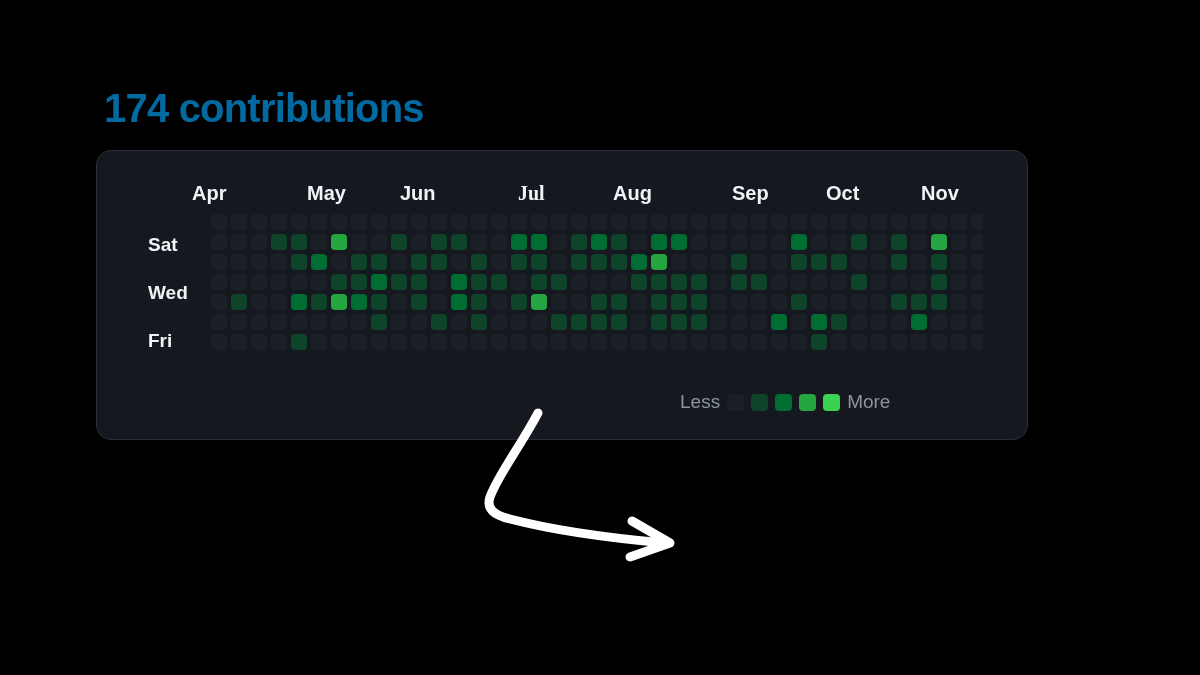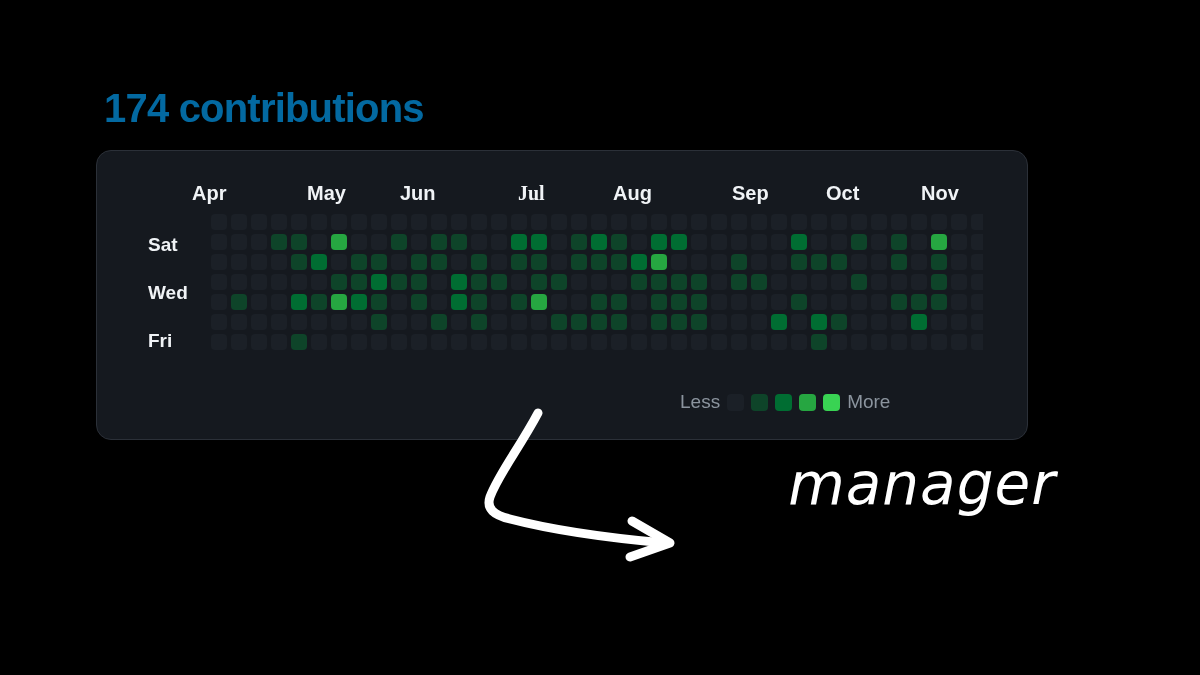--- a/index.html
+++ b/index.html
@@ -473,16 +473,15 @@
     <span class="legend-text">More</span>
   </div>
 
   <svg id="annotation-arrow" width="260" height="160" viewBox="0 0 260 160">
     <path d="M78 8 C 60 42, 38 70, 30 92 C 26 104, 34 110, 50 114
              C 96 126, 160 134, 205 138" fill="none" stroke="#ffffff" stroke-width="9" stroke-linecap="round" stroke-linejoin="round"></path>
     <path d="M172 116 L 210 138 L 170 152" fill="none" stroke="#ffffff" stroke-width="9" stroke-linecap="round" stroke-linejoin="round"></path>
   </svg>
 
   <div id="annotation-text">
-    <span class="hand-line" id="annotation-line-2">manager</span>
   </div>
 
 </div>
 
 </body></html>

